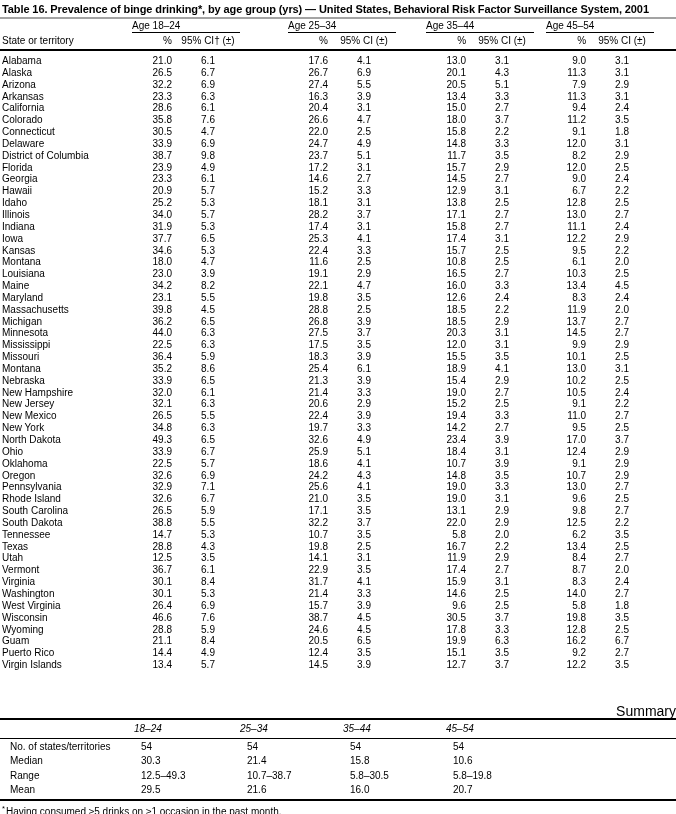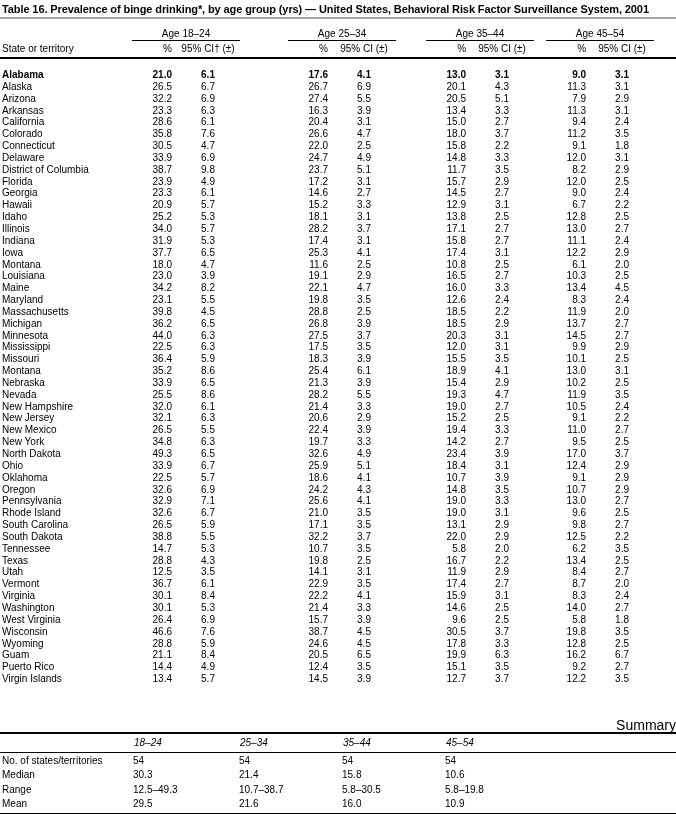--- a/index.html
+++ b/index.html
@@ -16,39 +16,39 @@
     padding: 3px 0 2px 2px;
     border-bottom: 2px solid #a3a3a3;
   }
   table { border-collapse: collapse; table-layout: fixed; width: 676px; }
   th, td { margin: 0; overflow: hidden; white-space: nowrap; }
 
   
   .main th { font-weight: normal; font-size: 10px; vertical-align: bottom; padding: 0; }
   .main td { font-size: 10px; line-height: 11.85px; padding: 0; }
   .main th.group {
-    text-align: center; line-height: 13px; padding-top: 8px;
+    text-align: left; line-height: 13px; padding-top: 0;
     border-bottom: 1px solid #000;
   }
   .main tr.cols th { border-bottom: 2px solid #000; padding-top: 2px; padding-bottom: 2px; line-height: 12px; }
   .main .state { text-align: left; padding-left: 2px; }
   .main .pct   { text-align: right; padding-right: 4px; }
   .main .ci    { text-align: center; }
-  .main tbody tr:first-child td { padding-top: 10px; font-weight: bold; }
+  .main tbody tr:first-child td { padding-top: 4px; }
 
   
   .summary-title { text-align: right; font-size: 14px; line-height: 13px; padding-top: 2px; margin-top: 32px; }
   .sum { border-top: 2px solid #000; border-bottom: 2px solid #000; }
   .sum th {
     font-weight: normal; font-size: 10px; text-align: left;
     padding: 3px 0 3px 3px; line-height: 12px;
     border-bottom: 1px solid #000;
     font-style: italic;
   }
-  .sum td { font-size: 10px; line-height: 12.4px; padding-left: 2px; text-align: left; }
+  .sum td { font-size: 10px; line-height: 12.4px; padding-left: 10px; text-align: left; }
   .sum tbody tr:first-child td { padding-top: 2px; }
   .sum tbody tr:last-child td { padding-bottom: 2px; }
 
   
   .footnotes { padding: 2px 0 0 2px; }
   .footnote { font-size: 10px; line-height: 11.5px; }
   .footnote sup { font-size: 7.5px; margin-right: 1px; }
 </style>
 </head>
 <body>
@@ -334,20 +334,35 @@
         <td class="ci">4.1</td>
         <td class="gsp"></td>
         <td class="pct">17.4</td>
         <td class="ci">3.1</td>
         <td class="gsp"></td>
         <td class="pct">12.2</td>
         <td class="ci">2.9</td>
         <td class="gsp"></td>
       </tr>
       <tr>
+        <td class="state">Kansas</td>
+        <td class="pct">34.6</td>
+        <td class="ci">5.3</td>
+        <td class="gsp"></td>
+        <td class="pct">22.4</td>
+        <td class="ci">3.3</td>
+        <td class="gsp"></td>
+        <td class="pct">15.7</td>
+        <td class="ci">2.5</td>
+        <td class="gsp"></td>
+        <td class="pct">9.5</td>
+        <td class="ci">2.2</td>
+        <td class="gsp"></td>
+      </tr>
+      <tr>
         <td class="state">Montana</td>
         <td class="pct">18.0</td>
         <td class="ci">4.7</td>
         <td class="gsp"></td>
         <td class="pct">11.6</td>
         <td class="ci">2.5</td>
         <td class="gsp"></td>
         <td class="pct">10.8</td>
         <td class="ci">2.5</td>
         <td class="gsp"></td>
@@ -499,35 +514,20 @@
         <td class="ci">3.9</td>
         <td class="gsp"></td>
         <td class="pct">15.4</td>
         <td class="ci">2.9</td>
         <td class="gsp"></td>
         <td class="pct">10.2</td>
         <td class="ci">2.5</td>
         <td class="gsp"></td>
       </tr>
       <tr>
-        <td class="state">Nevada</td>
-        <td class="pct">25.5</td>
-        <td class="ci">8.6</td>
-        <td class="gsp"></td>
-        <td class="pct">28.2</td>
-        <td class="ci">5.5</td>
-        <td class="gsp"></td>
-        <td class="pct">19.3</td>
-        <td class="ci">4.7</td>
-        <td class="gsp"></td>
-        <td class="pct">11.9</td>
-        <td class="ci">3.5</td>
-        <td class="gsp"></td>
-      </tr>
-      <tr>
         <td class="state">New Hampshire</td>
         <td class="pct">32.0</td>
         <td class="ci">6.1</td>
         <td class="gsp"></td>
         <td class="pct">21.4</td>
         <td class="ci">3.3</td>
         <td class="gsp"></td>
         <td class="pct">19.0</td>
         <td class="ci">2.7</td>
         <td class="gsp"></td>
@@ -758,21 +758,21 @@
         <td class="gsp"></td>
         <td class="pct">8.7</td>
         <td class="ci">2.0</td>
         <td class="gsp"></td>
       </tr>
       <tr>
         <td class="state">Virginia</td>
         <td class="pct">30.1</td>
         <td class="ci">8.4</td>
         <td class="gsp"></td>
-        <td class="pct">22.2</td>
+        <td class="pct">31.7</td>
         <td class="ci">4.1</td>
         <td class="gsp"></td>
         <td class="pct">15.9</td>
         <td class="ci">3.1</td>
         <td class="gsp"></td>
         <td class="pct">8.3</td>
         <td class="ci">2.4</td>
         <td class="gsp"></td>
       </tr>
       <tr>
@@ -922,21 +922,21 @@
         <td>12.5–49.3</td>
         <td>10.7–38.7</td>
         <td>5.8–30.5</td>
         <td>5.8–19.8</td>
       </tr>
       <tr>
         <td>Mean</td>
         <td>29.5</td>
         <td>21.6</td>
         <td>16.0</td>
-        <td>10.9</td>
+        <td>20.7</td>
       </tr>
     </tbody>
 </table>
 
 <div class="footnotes">
   <div class="footnote"><sup>*</sup><span>Having consumed ≥5 drinks on ≥1 occasion in the past month.</span></div>
   <div class="footnote"><sup>†</sup><span>Confidence interval.</span></div>
 </div>
 
 </body></html>

